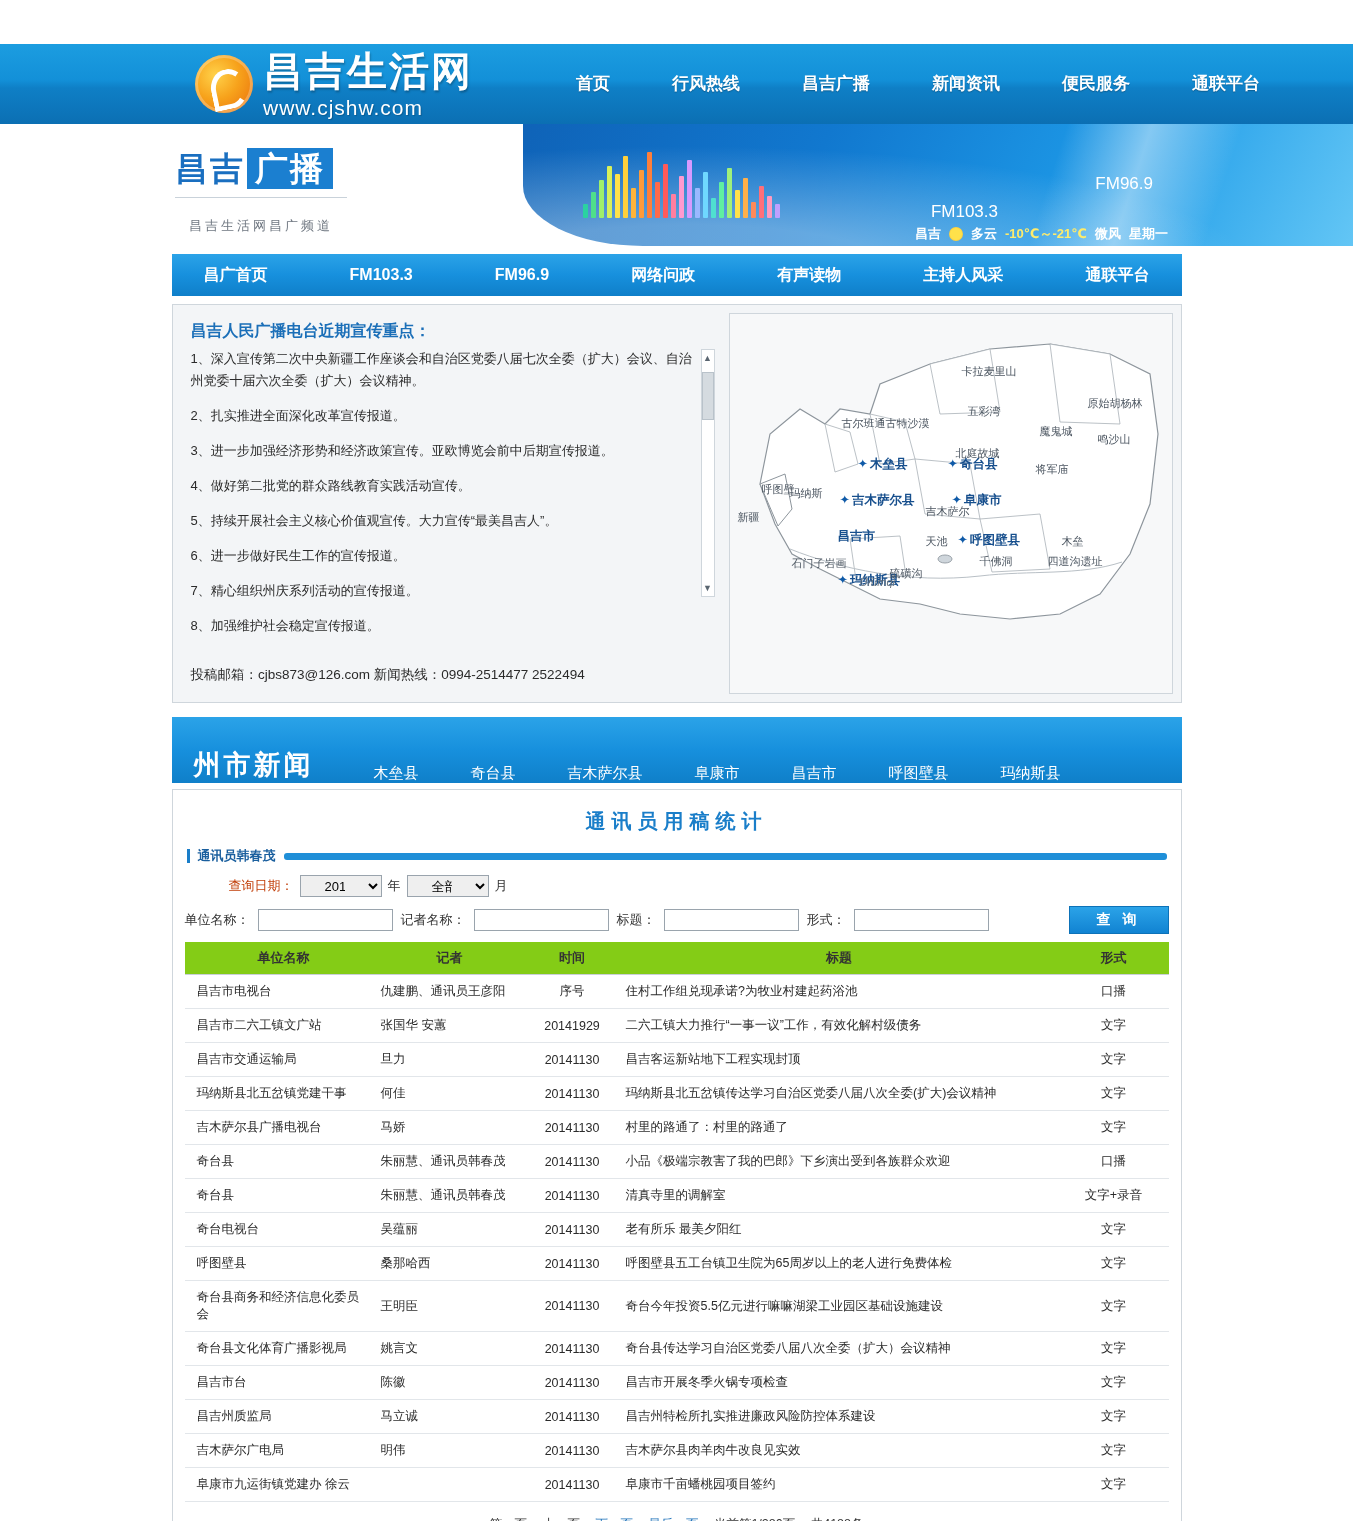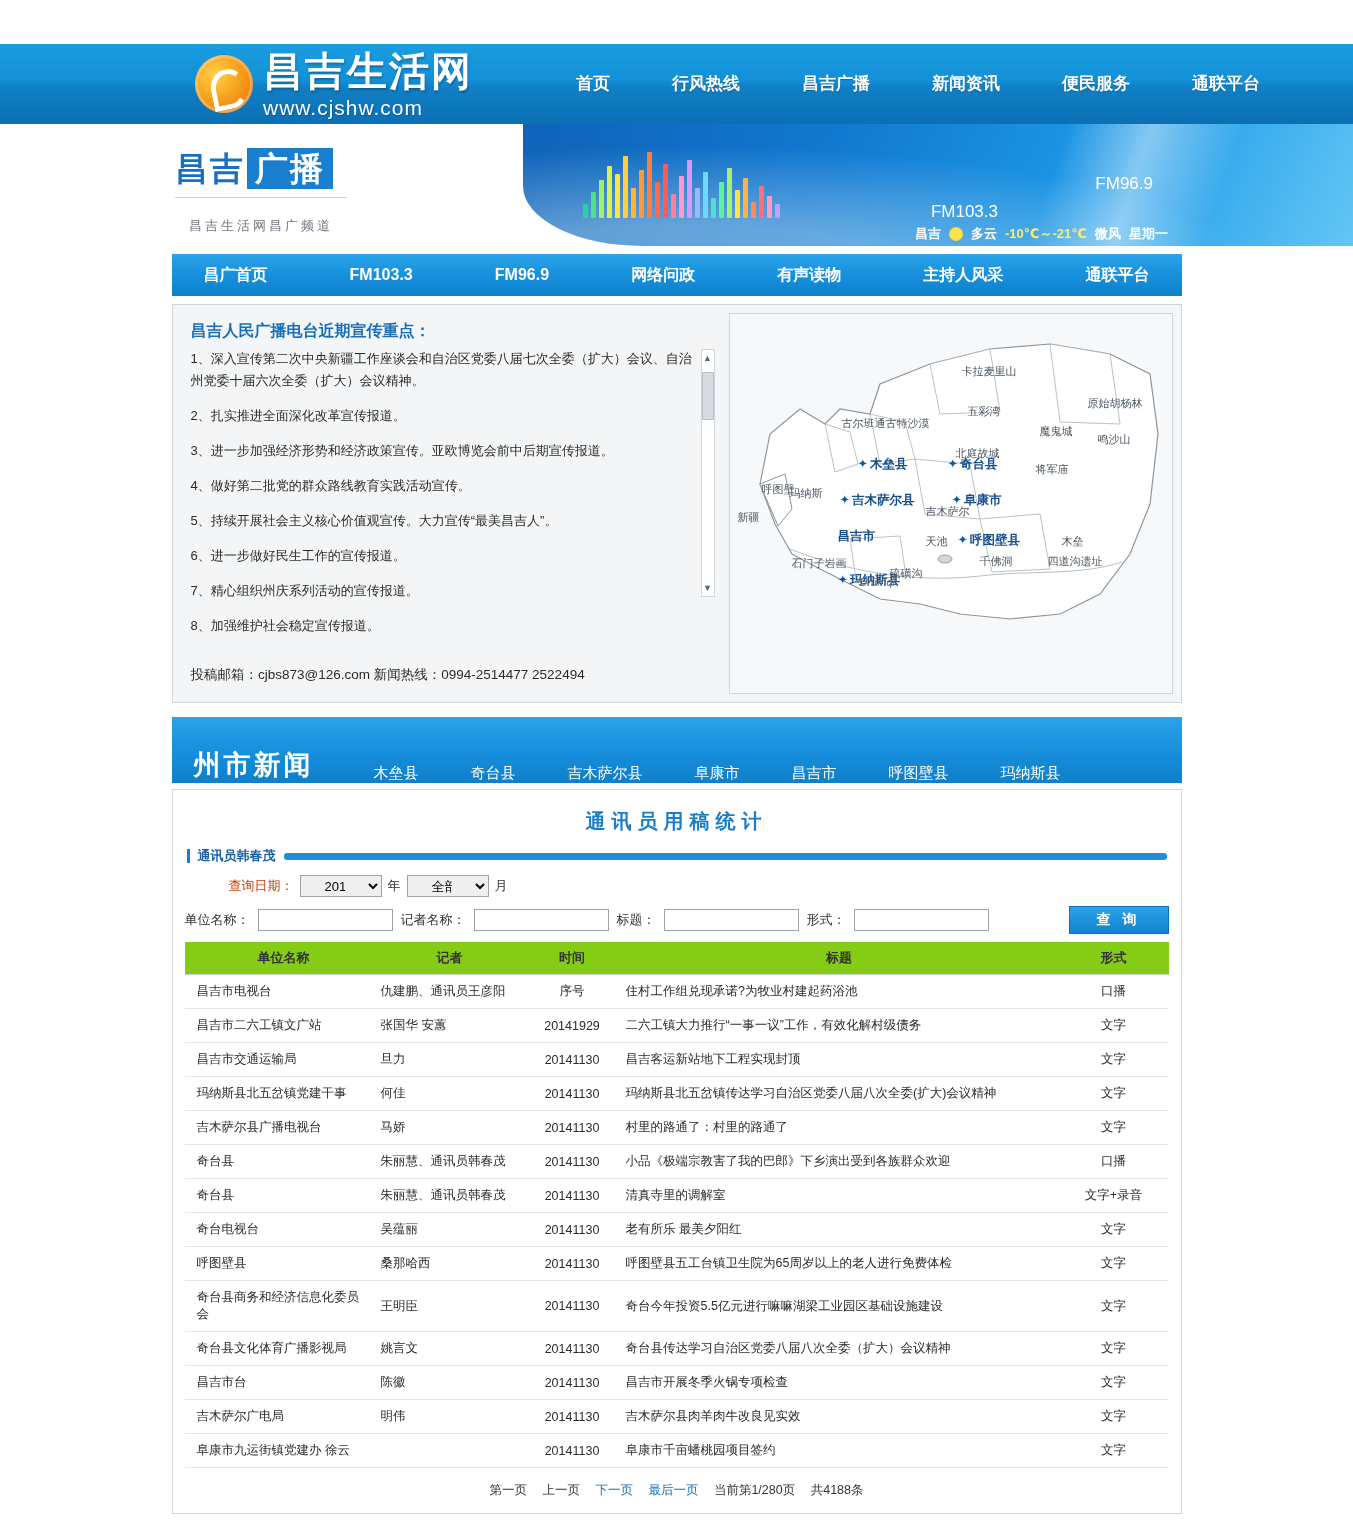--- a/index.html
+++ b/index.html
@@ -523,20 +523,27 @@
         <td class="col-form c">文字</td>
       </tr>
       <tr>
         <td class="col-unit">昌吉市台</td>
         <td class="col-rep">陈徽</td>
         <td class="col-time c">20141130</td>
         <td>昌吉市开展冬季火锅专项检查</td>
         <td class="col-form c">文字</td>
       </tr>
       <tr>
+        <td class="col-unit">昌吉州质监局</td>
+        <td class="col-rep">马立诚</td>
+        <td class="col-time c">20141130</td>
+        <td>昌吉州特检所扎实推进廉政风险防控体系建设</td>
+        <td class="col-form c">文字</td>
+      </tr>
+      <tr>
         <td class="col-unit">吉木萨尔广电局</td>
         <td class="col-rep">明伟</td>
         <td class="col-time c">20141130</td>
         <td>吉木萨尔县肉羊肉牛改良见实效</td>
         <td class="col-form c">文字</td>
       </tr>
       <tr>
         <td class="col-unit">阜康市九运街镇党建办 徐云</td>
         <td class="col-rep"></td>
         <td class="col-time c">20141130</td>

